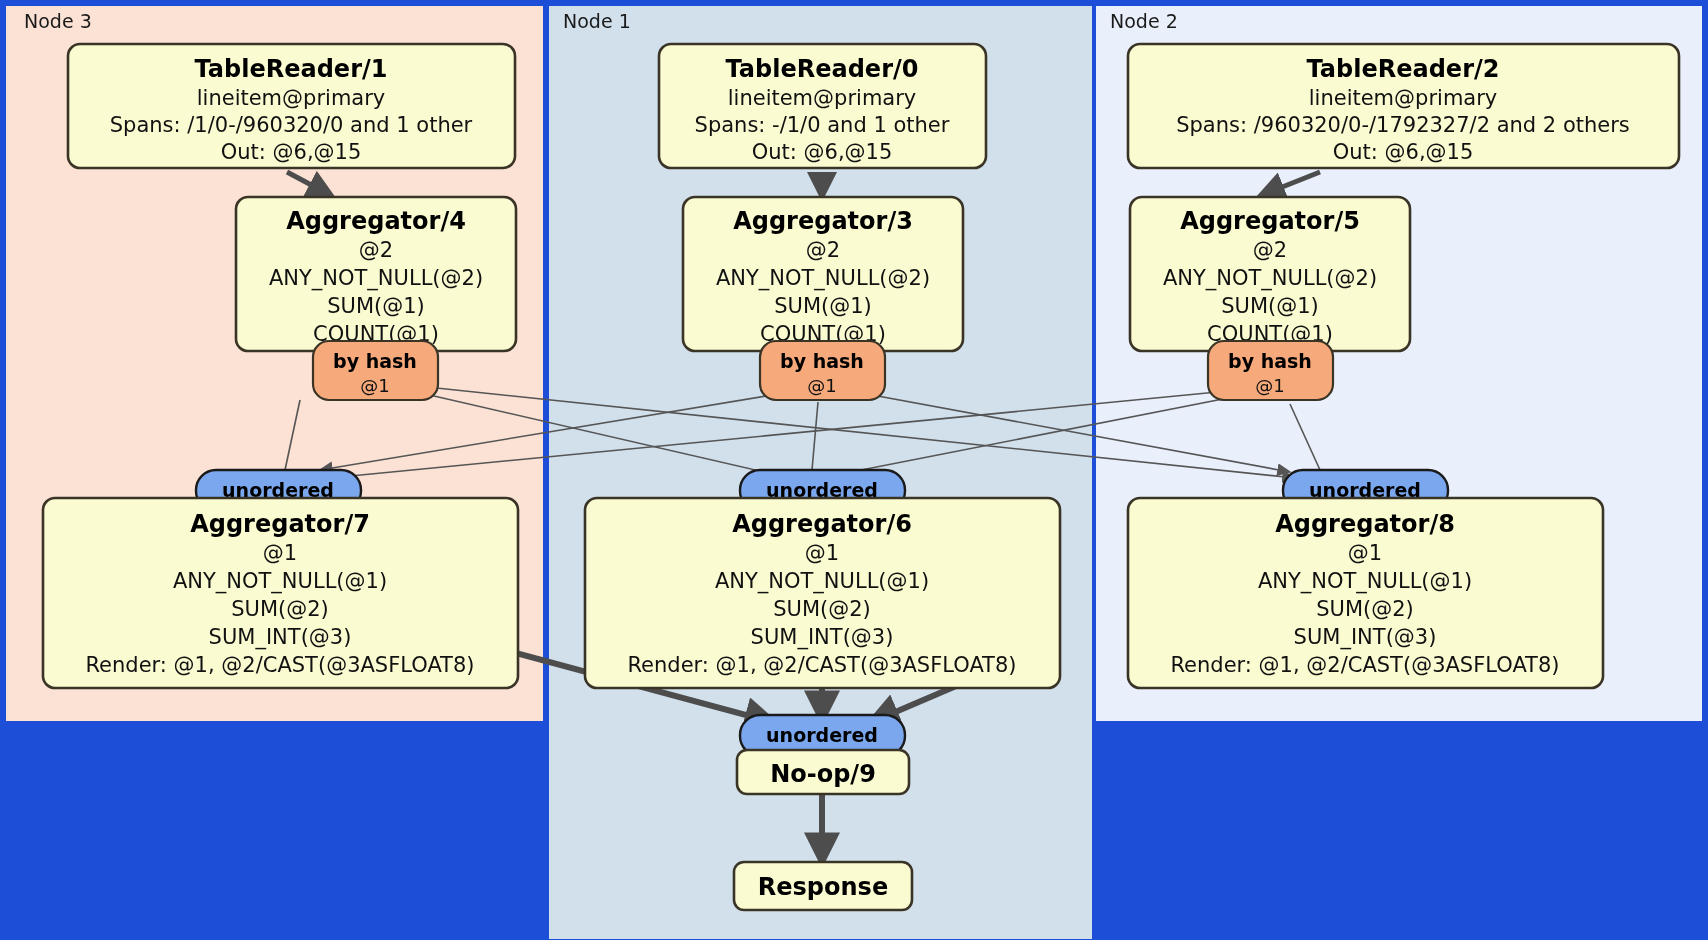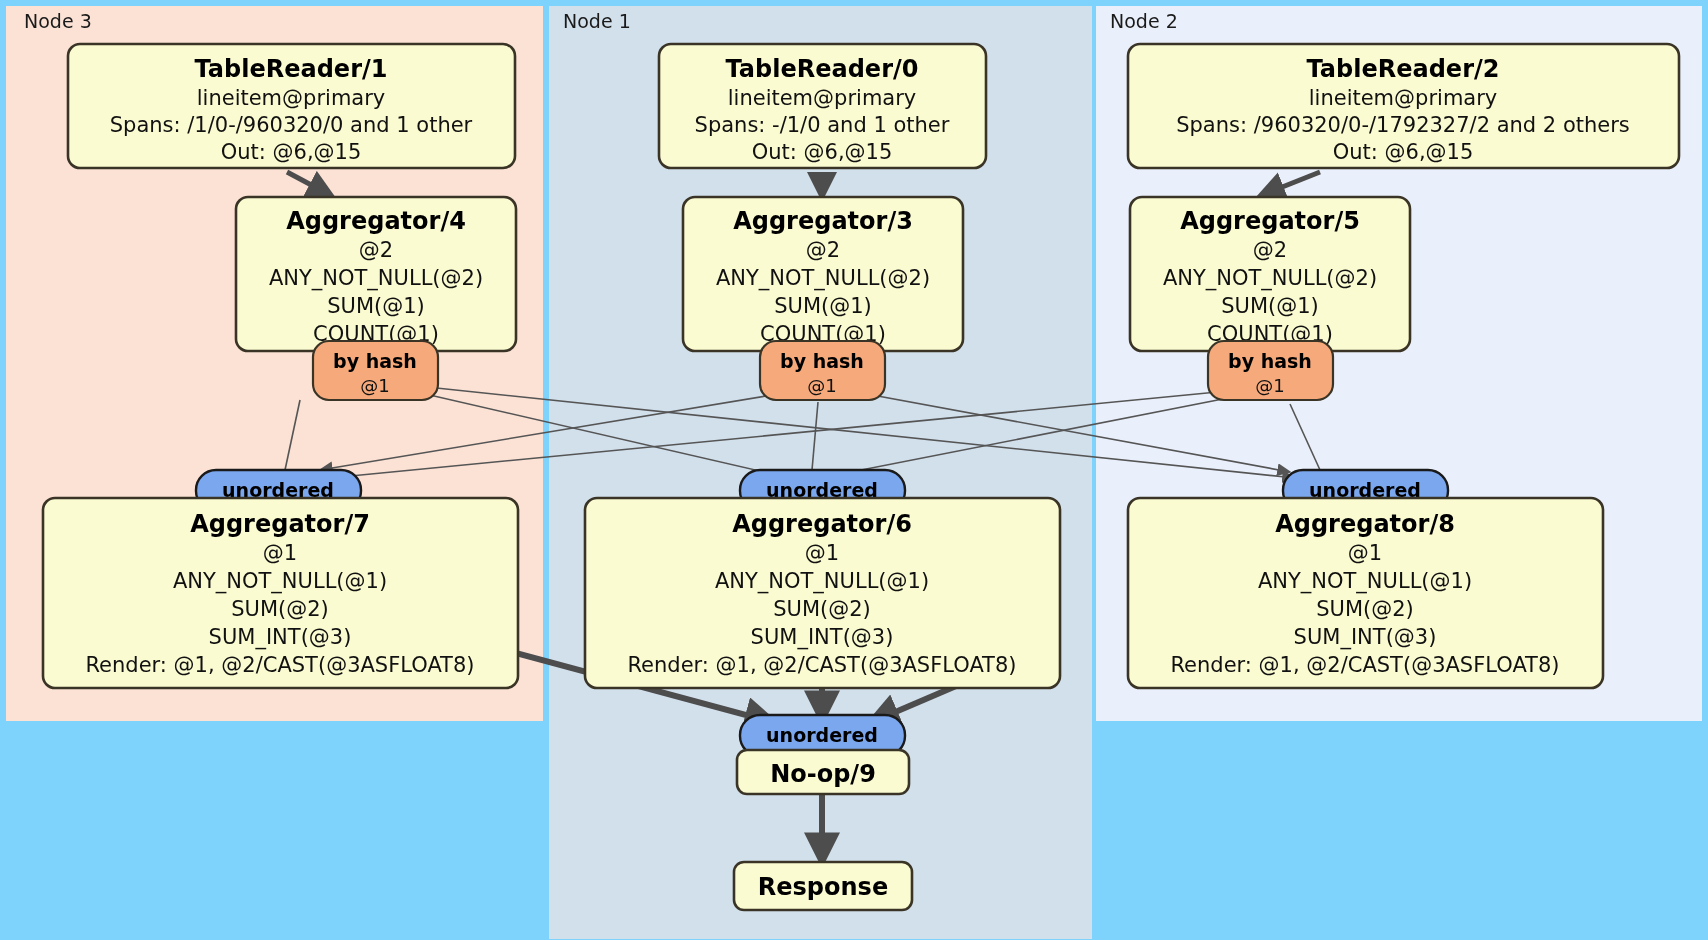--- a/index.html
+++ b/index.html
@@ -7,21 +7,21 @@
     padding: 0;
     background: #ffffff;
   }
   body {
     font-family: "DejaVu Sans", "Liberation Sans", sans-serif;
   }
   #stage {
     position: relative;
     width: 1708px;
     height: 940px;
-    background: #7dd3fc;
+    background: #1d4ed8;
     overflow: hidden;
   }
   svg.layer {
     position: absolute;
     left: 0;
     top: 0;
     width: 1708px;
     height: 940px;
   }
   .node-panel-label {

